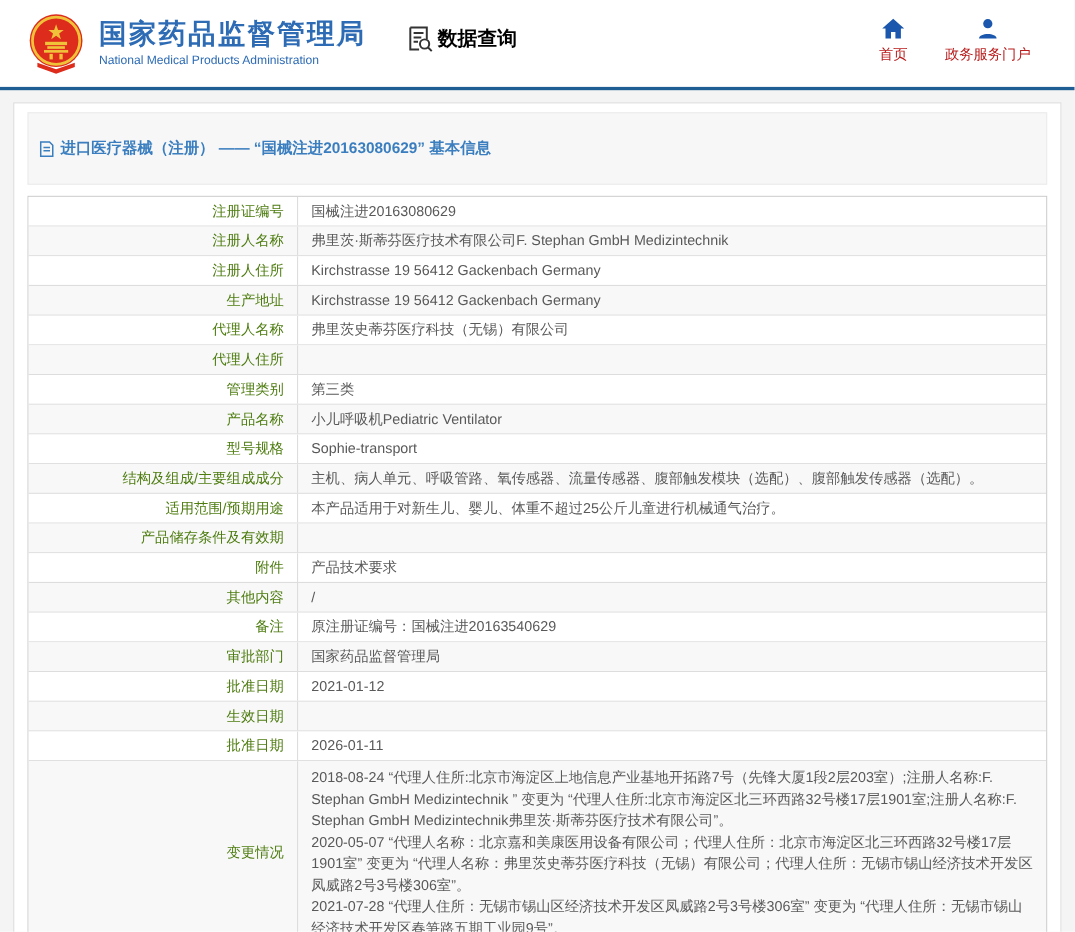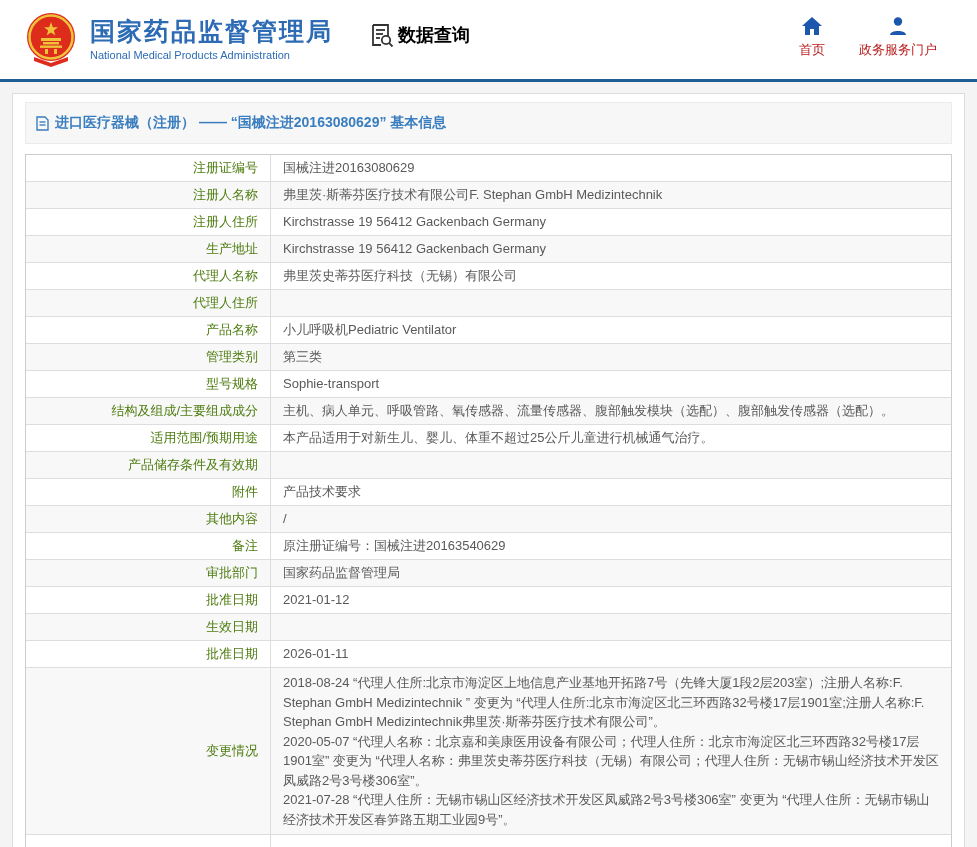--- a/index.html
+++ b/index.html
@@ -31,21 +31,21 @@
     font-size:13px; color:#b91c1c; gap:5px; cursor:pointer;
   }
   
   .content {
     margin:11px 12px; background:#fff;
     border:1px solid #ddd;
     padding:8px 12px 9px 12px;
   }
   .title-bar {
     background:#f7f7f7; border:1px solid #ebebeb;
-    padding:11px 10px; display:flex; align-items:center; gap:6px;
+    padding:23px 10px; display:flex; align-items:center; gap:6px;
   }
   .title-text { color:#3a7ebf; font-size:14px; font-weight:bold; }
   
   .info-table { margin-top:10px; border:1px solid #ccc; }
   .trow { display:flex; border-bottom:1px solid #ddd; background:#fff; }
   .trow:last-child { border-bottom:none; }
   .trow:nth-child(even) { background:#f8f8f8; }
   .cell-label {
     width:245px; flex:none;
     display:flex; align-items:center; justify-content:flex-end; gap:4px;
@@ -154,26 +154,26 @@
       <div class="cell-value">Kirchstrasse 19 56412 Gackenbach Germany</div>
     </div>
     <div class="trow">
       <div class="cell-label">代理人名称</div>
       <div class="cell-value">弗里茨史蒂芬医疗科技（无锡）有限公司</div>
     </div>
     <div class="trow">
       <div class="cell-label">代理人住所</div>
     </div>
     <div class="trow">
+      <div class="cell-label">管理类别</div>
+      <div class="cell-value">第三类</div>
+    </div>
+    <div class="trow">
       <div class="cell-label">产品名称</div>
       <div class="cell-value">小儿呼吸机Pediatric Ventilator</div>
-    </div>
-    <div class="trow">
-      <div class="cell-label">管理类别</div>
-      <div class="cell-value">第三类</div>
     </div>
     <div class="trow">
       <div class="cell-label">型号规格</div>
       <div class="cell-value">Sophie-transport</div>
     </div>
     <div class="trow">
       <div class="cell-label">结构及组成/主要组成成分</div>
       <div class="cell-value">主机、病人单元、呼吸管路、氧传感器、流量传感器、腹部触发模块（选配）、腹部触发传感器（选配）。</div>
     </div>
     <div class="trow">

